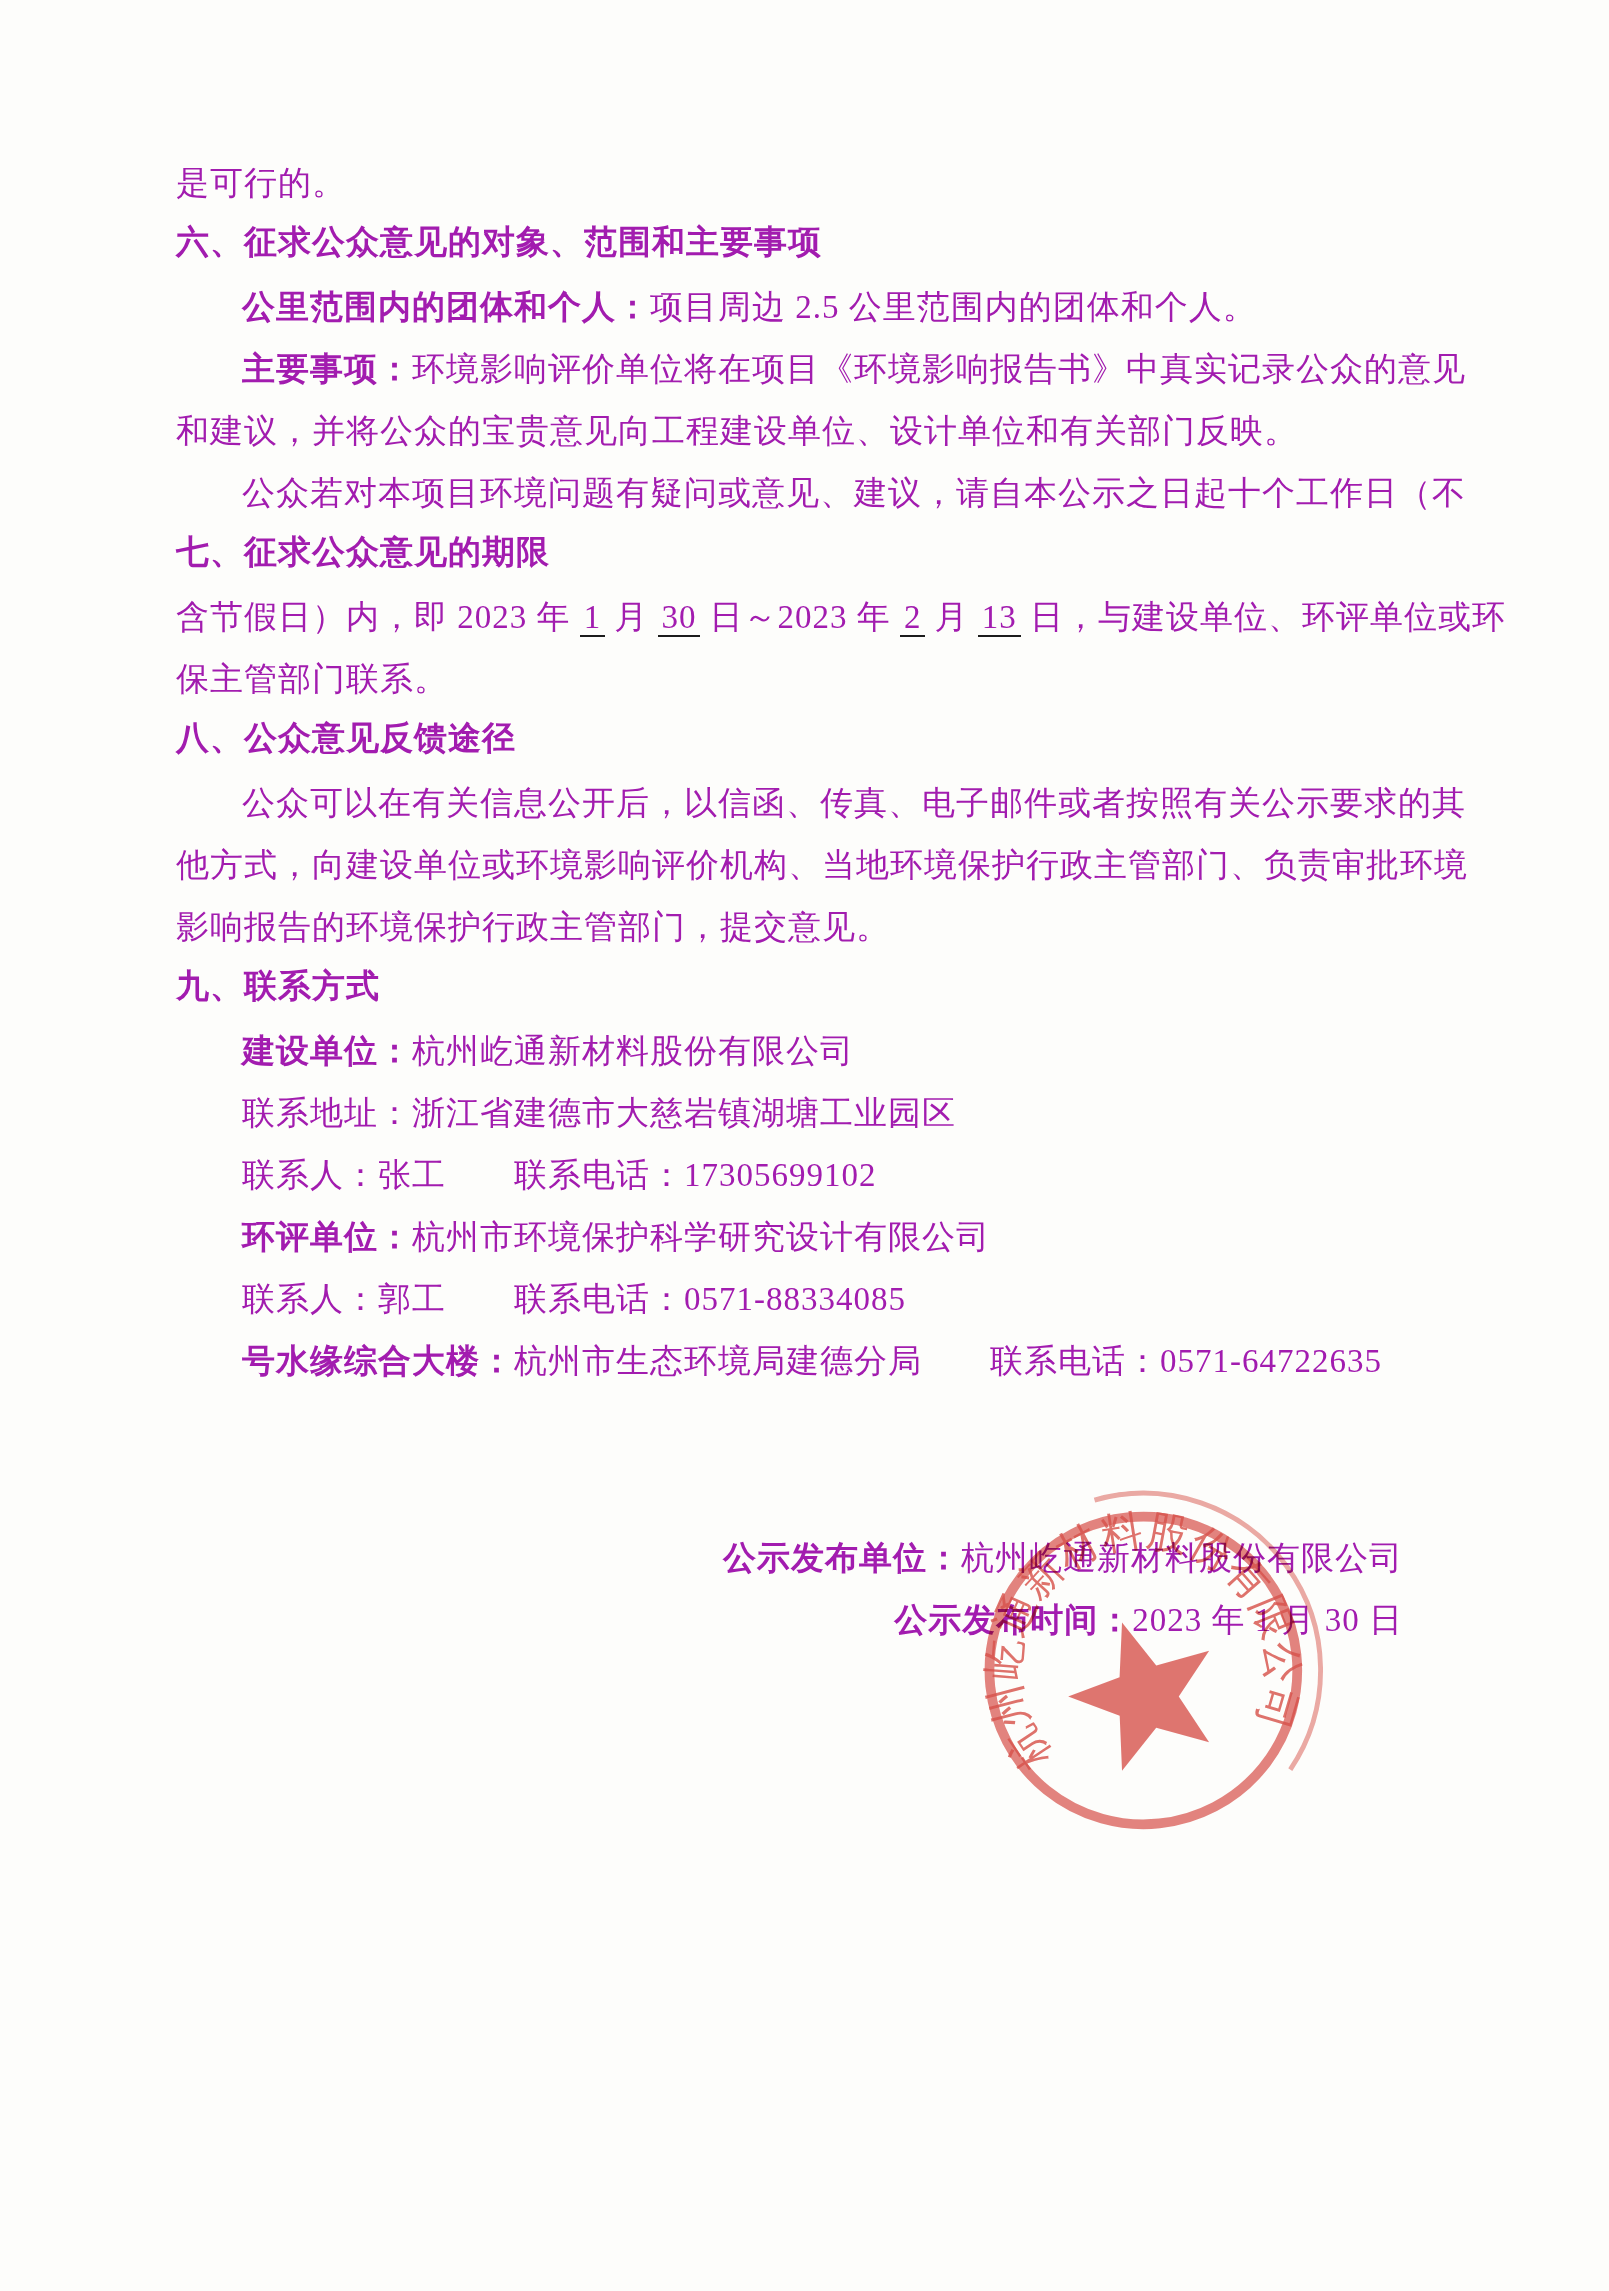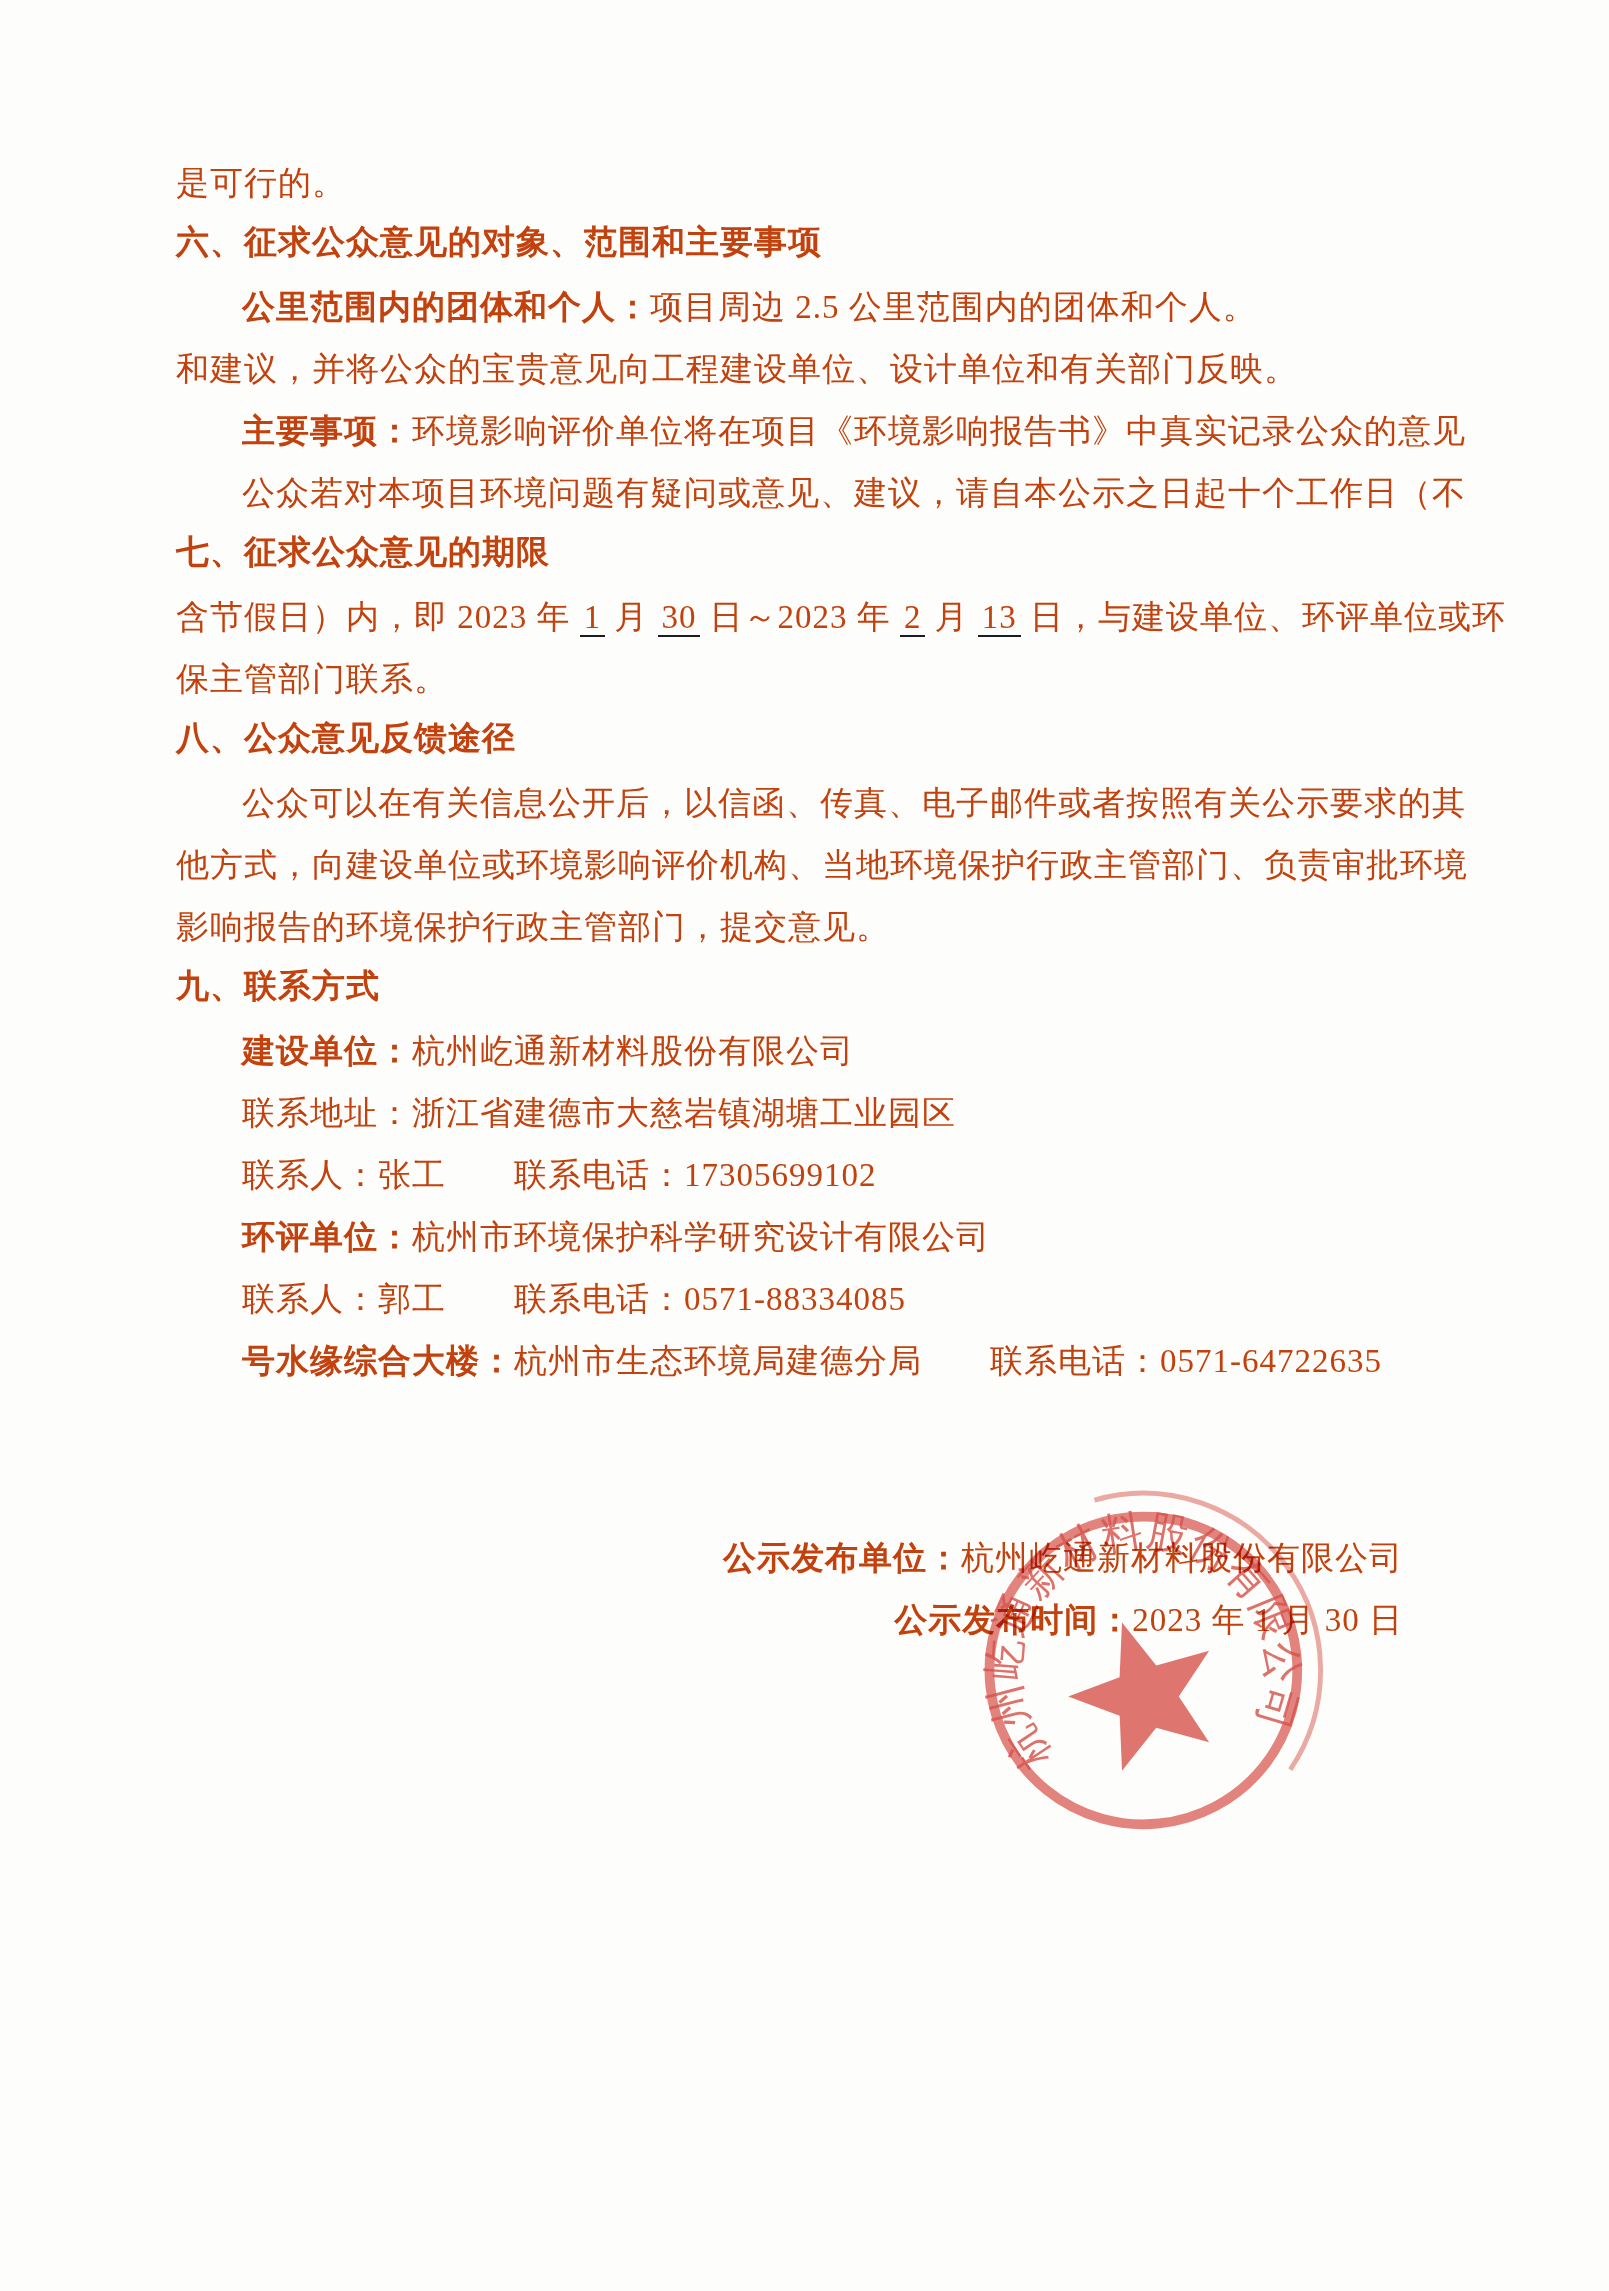--- a/index.html
+++ b/index.html
@@ -3,21 +3,21 @@
 <meta charset="utf-8">
 <style>
   html,body{margin:0;padding:0;background:#ffffff;}
   .page{
     position:relative;
     width:1609px;
     height:2292px;
     background:#fdfdfb;
     overflow:hidden;
     font-family:"Liberation Serif", serif;
-    color:#c2410c;
+    color:#a21caf;
   }
   .content{
     position:absolute;
     left:176px;
     top:152px;
     width:1268px;
     font-size:33px;
     line-height:62px;
     letter-spacing:1px;
   }
@@ -57,22 +57,22 @@
 </style>
 </head>
 <body>
 
 <div class="page">
 
   <div class="content" id="doc-content">
       <div class="line body"><span>是可行的。</span></div>
       <div class="line heading"><span>六、征求公众意见的对象、范围和主要事项</span></div>
       <div class="line body indent"><span class="lbl">公里范围内的团体和个人：</span><span>项目周边 2.5 公里范围内的团体和个人。</span></div>
+      <div class="line body indent"><span class="lbl">主要事项：</span><span>环境影响评价单位将在项目《环境影响报告书》中真实记录公众的意见</span></div>
       <div class="line body"><span>和建议，并将公众的宝贵意见向工程建设单位、设计单位和有关部门反映。</span></div>
-      <div class="line body indent"><span class="lbl">主要事项：</span><span>环境影响评价单位将在项目《环境影响报告书》中真实记录公众的意见</span></div>
       <div class="line body indent"><span>公众若对本项目环境问题有疑问或意见、建议，请自本公示之日起十个工作日（不</span></div>
       <div class="line heading"><span>七、征求公众意见的期限</span></div>
       <div class="line body"><span>含节假日）内，即 2023 年 </span><span class="unl">1</span><span> 月 </span><span class="unl">30</span><span> 日～2023 年 </span><span class="unl">2</span><span> 月 </span><span class="unl">13</span><span> 日，与建设单位、环评单位或环</span></div>
       <div class="line body"><span>保主管部门联系。</span></div>
       <div class="line heading"><span>八、公众意见反馈途径</span></div>
       <div class="line body indent"><span>公众可以在有关信息公开后，以信函、传真、电子邮件或者按照有关公示要求的其</span></div>
       <div class="line body"><span>他方式，向建设单位或环境影响评价机构、当地环境保护行政主管部门、负责审批环境</span></div>
       <div class="line body"><span>影响报告的环境保护行政主管部门，提交意见。</span></div>
       <div class="line heading"><span>九、联系方式</span></div>
       <div class="line contact"><span class="lbl">建设单位：</span><span>杭州屹通新材料股份有限公司</span></div>

